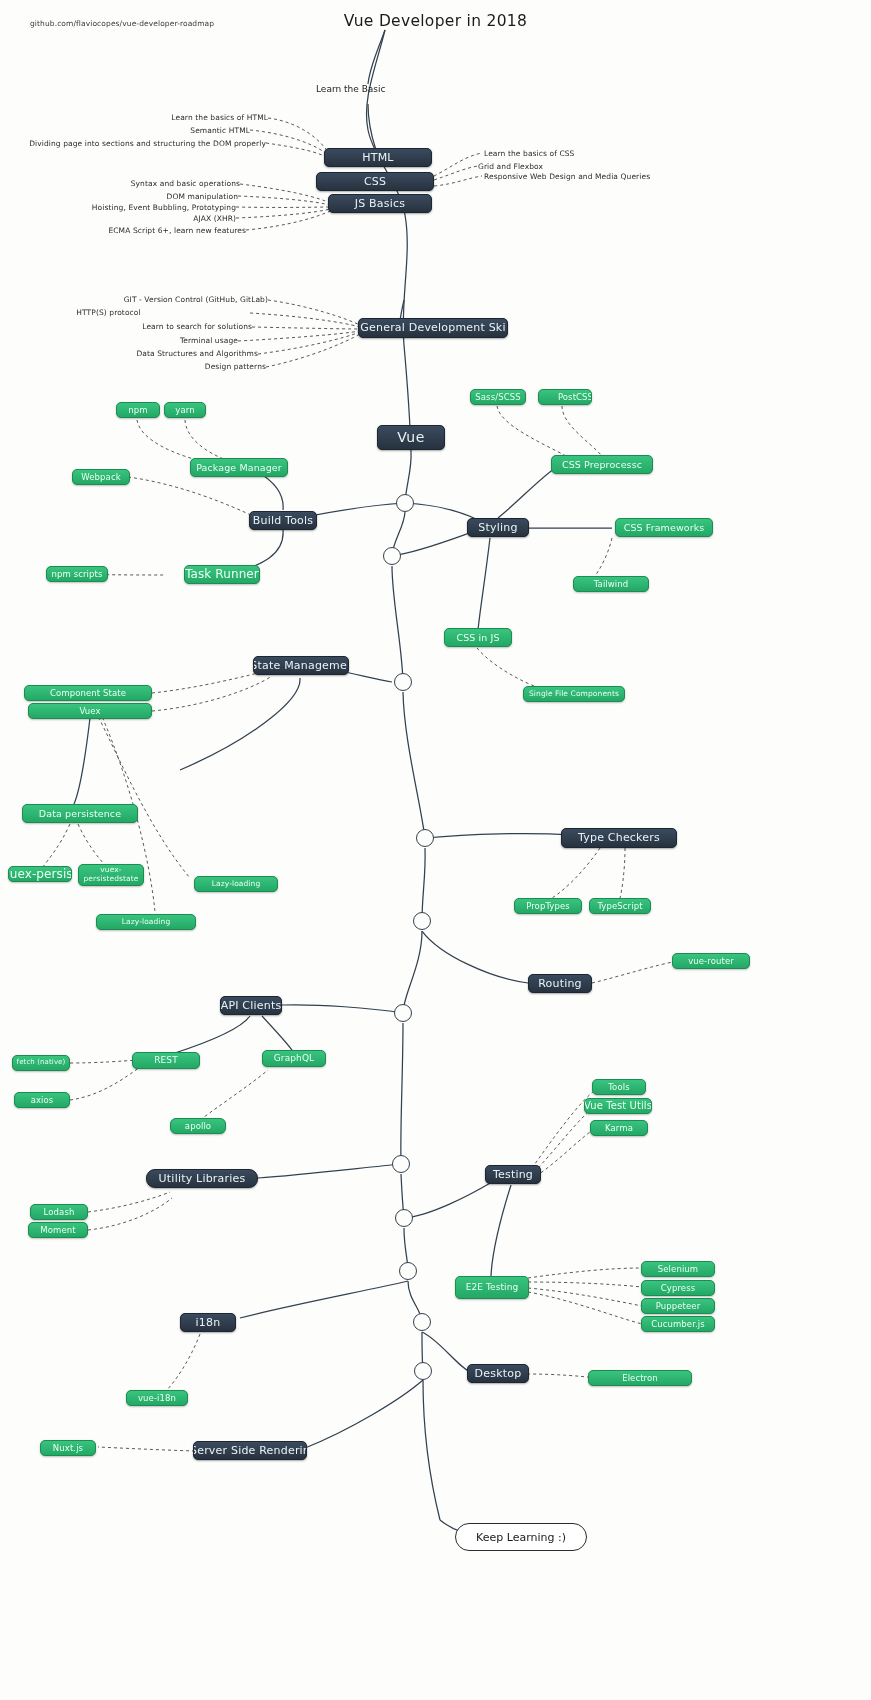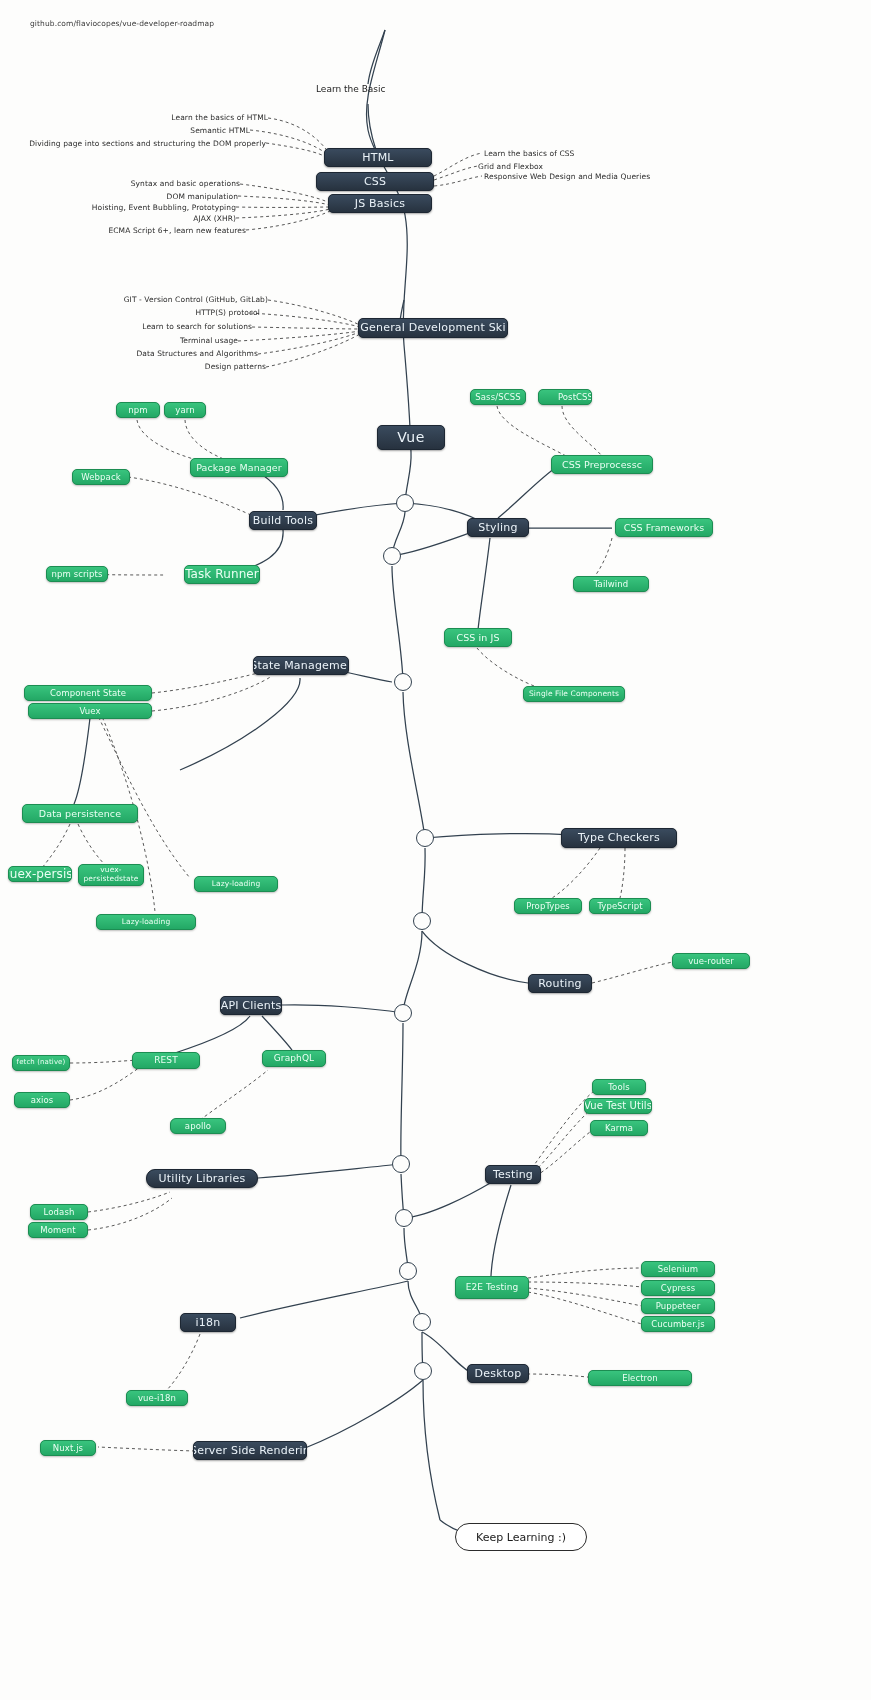--- a/index.html
+++ b/index.html
@@ -200,38 +200,39 @@
 
       <path d="M200 1334 C 190 1360, 175 1382, 165 1392"></path>
 
       <path d="M527 1374 C 555 1374, 580 1376, 596 1378"></path>
 
       <path d="M195 1451 C 160 1450, 120 1448, 98 1447"></path>
     </g>
   </svg>
 
   <div id="repo">github.com/flaviocopes/vue-developer-roadmap</div>
+  <div id="title">Vue Developer in 2018</div>
   <div id="basics-label">Learn the Basic</div>
 
   <div class="annot right" style="left:0;top:113px;width:268px;">Learn the basics of HTML</div>
   <div class="annot right" style="left:0;top:126px;width:250px;">Semantic HTML</div>
   <div class="annot right" style="left:0;top:139px;width:266px;">Dividing page into sections and structuring the DOM properly</div>
 
   <div class="annot left" style="left:484px;top:149px;">Learn the basics of CSS</div>
   <div class="annot left" style="left:478px;top:162px;">Grid and Flexbox</div>
   <div class="annot left" style="left:484px;top:172px;">Responsive Web Design and Media Queries</div>
 
   <div class="annot right" style="left:0;top:179px;width:240px;">Syntax and basic operations</div>
   <div class="annot right" style="left:0;top:192px;width:238px;">DOM manipulation</div>
   <div class="annot right" style="left:0;top:203px;width:236px;">Hoisting, Event Bubbling, Prototyping</div>
   <div class="annot right" style="left:0;top:214px;width:236px;">AJAX (XHR)</div>
   <div class="annot right" style="left:0;top:226px;width:246px;">ECMA Script 6+, learn new features</div>
 
   <div class="annot right" style="left:0;top:295px;width:268px;">GIT - Version Control (GitHub, GitLab)</div>
-  <div class="annot right" style="left:0;top:308px;width:260px;">HTTP(S) protocol</div>
+  <div class="annot right" style="left:0;top:308px;width:217px;text-align:center;">HTTP(S) protocol</div>
   <div class="annot right" style="left:0;top:322px;width:252px;">Learn to search for solutions</div>
   <div class="annot right" style="left:0;top:336px;width:238px;">Terminal usage</div>
   <div class="annot right" style="left:0;top:349px;width:258px;">Data Structures and Algorithms</div>
   <div class="annot right" style="left:0;top:362px;width:266px;">Design patterns</div>
 
   <div class="node dark" style="left:324px;top:148px;width:108px;height:19px;">HTML</div>
   <div class="node dark" style="left:316px;top:172px;width:118px;height:19px;">CSS</div>
   <div class="node dark" style="left:328px;top:194px;width:104px;height:19px;">JS Basics</div>
 
   <div class="node dark" style="left:358px;top:318px;width:150px;height:20px;">General Development Ski</div>

